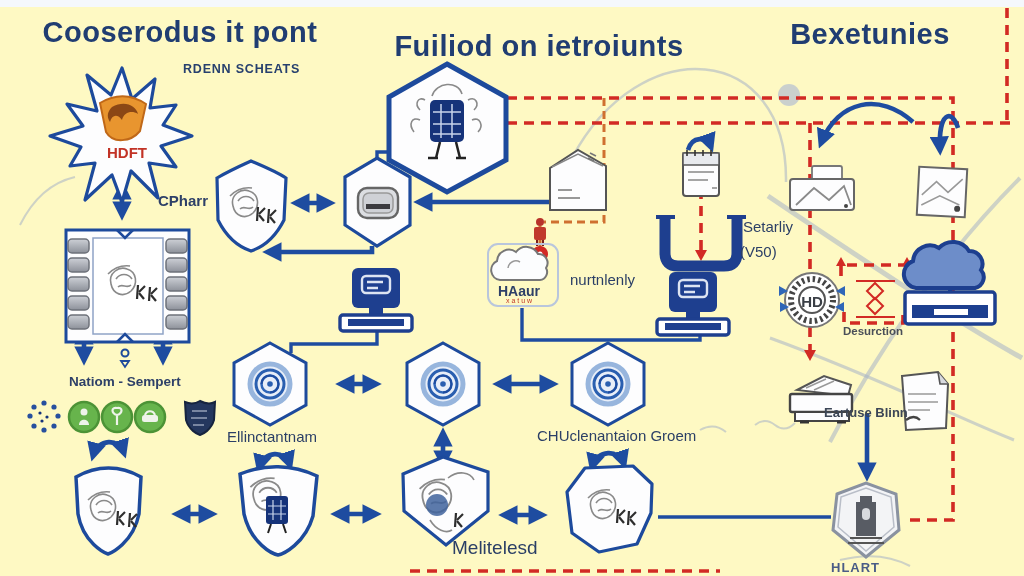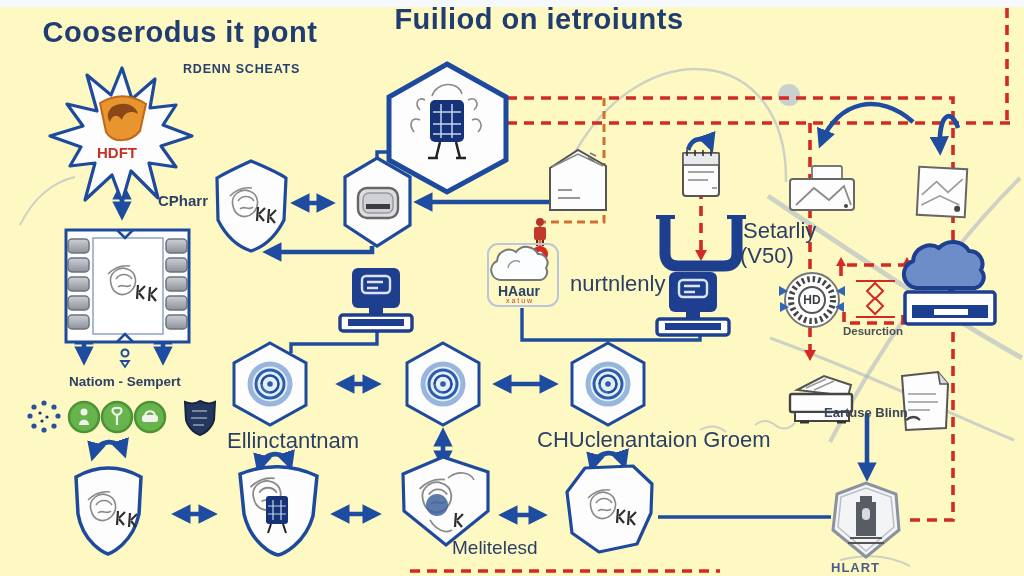--- a/index.html
+++ b/index.html
@@ -3,21 +3,21 @@
 <meta charset="utf-8">
 <style>
   html,body{margin:0;padding:0;background:#8fa3bd;}
   .stage{position:relative;width:1024px;height:576px;background:#fef9c3;overflow:hidden;
          font-family:"Liberation Sans","DejaVu Sans",sans-serif;}
   .topstrip{position:absolute;left:0;top:0;width:1024px;height:7px;background:#f5f8fc;}
   svg.layer{position:absolute;left:0;top:0;width:1024px;height:576px;}
   .lb{position:absolute;color:#24406f;white-space:nowrap;}
   .title{font-size:29px;font-weight:700;color:#203d72;text-align:center;letter-spacing:.5px;}
   .sub{font-size:12.5px;font-weight:700;color:#27406e;letter-spacing:.8px;}
-  .h17{font-size:22px;font-weight:500;color:#2b3f66;}
+  .h17{font-size:15px;font-weight:500;color:#2b3f66;}
   .hand{font-weight:600;color:#2e4068;}
   .red{color:#c0392b;}
   .arr{stroke:#1e4ca0;stroke-width:4.6;fill:none;}
   .con{stroke:#1e4ca0;stroke-width:3.4;fill:none;}
   .rd{stroke:#d22a24;stroke-width:3.6;fill:none;stroke-dasharray:10 7;}
   .rds{stroke:#d22a24;stroke-width:2;fill:none;}
   .od{stroke:#cf7030;stroke-width:3;fill:none;stroke-dasharray:8 5;}
   .sk{stroke:#8a8a8a;stroke-width:1.6;fill:none;}
   .kk{stroke:#2e2e2e;stroke-width:2.2;fill:none;}
   .shape{fill:#fdfdfe;stroke:#1d4a9c;}
@@ -332,35 +332,36 @@
     </g>
     <g>
       <path class="shape" stroke-width="3.2" stroke-linejoin="round" d="M585,468 L633,466 L652,484 L651,513 L637,544 L599,552 L572,533 L567,492 Z"></path>
       <use href="#scr" class="sk" transform="translate(604,506)"></use>
       <use href="#kk" class="kk" transform="translate(618,516)"></use>
       <use href="#kk" class="kk" transform="translate(629,518)"></use>
     </g>
   </svg>
 
   <div class="lb title" style="left:30px;top:16px;width:300px;">Cooserodus it pont</div>
-  <div class="lb title" style="left:388px;top:3px;width:302px;">Fuiliod on ietroiunts</div>
+  <div class="lb title" style="left:388px;top:30px;width:302px;">Fuiliod on ietroiunts</div>
+  <div class="lb title" style="left:758px;top:18px;width:224px;">Bexetunies</div>
   <div class="lb sub" style="left:183px;top:62px;">RDENN SCHEATS</div>
 
-  <div class="lb" style="left:97px;top:144px;width:50px;text-align:left;font-size:15px;font-weight:700;color:#c23326;">HDFT</div>
+  <div class="lb" style="left:97px;top:144px;width:50px;text-align:right;font-size:15px;font-weight:700;color:#c23326;">HDFT</div>
   <div class="lb hand" style="left:158px;top:192px;font-size:15px;">CPharr</div>
   <div class="lb hand" style="left:69px;top:374px;font-size:13.5px;">Natiom - Sempert</div>
 
   <div class="lb hand" style="left:498px;top:283px;font-size:14px;">HAaur</div>
   <div class="lb red" style="left:506px;top:297px;font-size:7px;">x a t u w</div>
   <div class="lb h17" style="left:570px;top:271px;">nurtnlenly</div>
 
   <div class="lb h17" style="left:743px;top:218px;">Setarliy</div>
   <div class="lb h17" style="left:740px;top:243px;">(V50)</div>
 
-  <div class="lb" style="left:799px;top:293px;width:26px;text-align:center;font-size:12px;font-weight:700;color:#3a3f46;">HD</div>
+  <div class="lb" style="left:799px;top:293px;width:26px;text-align:center;font-size:15px;font-weight:700;color:#3a3f46;">HD</div>
   <div class="lb hand" style="left:843px;top:325px;font-size:11.5px;color:#4a4f58;">Desurction</div>
   <div class="lb hand" style="left:824px;top:369px;font-size:13px;color:#3c4656;margin-top:36px;">Eartuse Blinn</div>
   <div class="lb" style="left:831px;top:560px;width:70px;text-align:left;font-size:13px;font-weight:700;letter-spacing:1px;color:#4a5c86;">HLART</div>
 
   <div class="lb h17" style="left:227px;top:428px;">Ellinctantnam</div>
   <div class="lb h17" style="left:537px;top:427px;">CHUclenantaion Groem</div>
   <div class="lb h17" style="left:452px;top:537px;font-size:19px;">Melitelesd</div>
 </div>
 
 </body></html>

